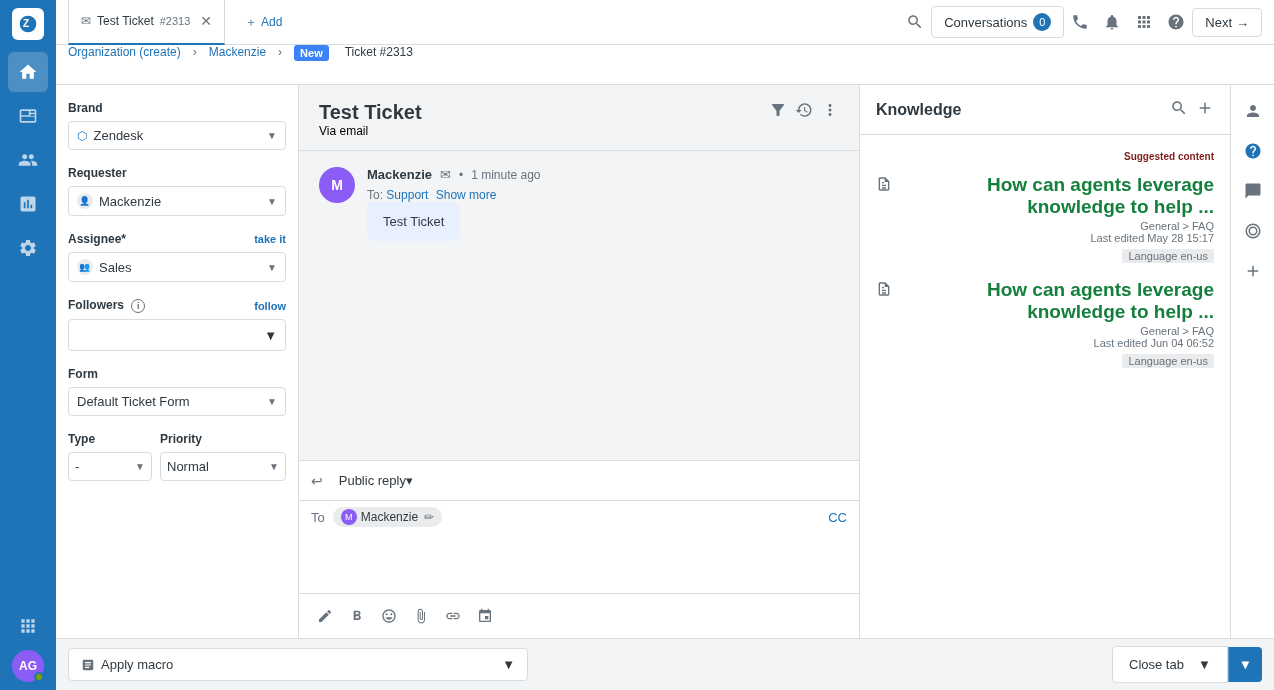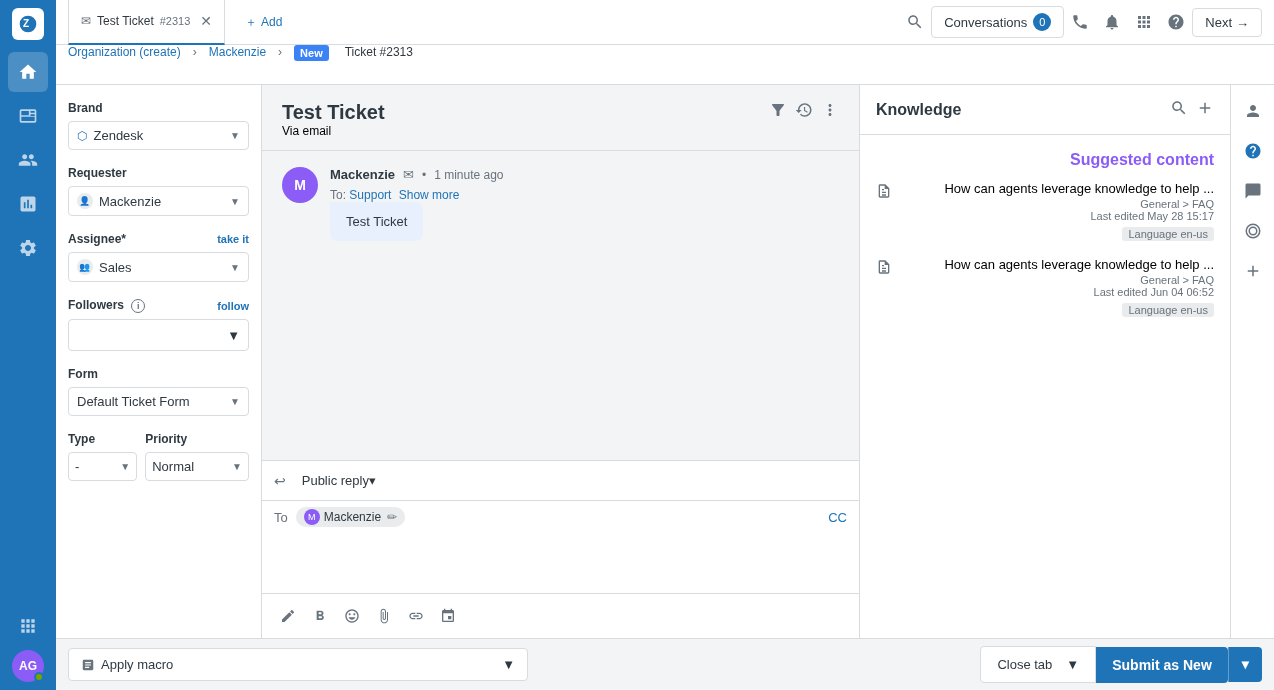--- a/index.html
+++ b/index.html
@@ -40,21 +40,21 @@
     .breadcrumb-bar { background: #fff; border-bottom: 1px solid #d8dcde; display: flex; align-items: flex-start; padding: 0 12px; height: 40px; gap: 12px; flex-shrink: 0; }
     .breadcrumb-item { font-size: 12px; color: #1f73b7; cursor: pointer; }
     .breadcrumb-sep { color: #68737d; font-size: 12px; }
     .breadcrumb-tag { background: #3b82f6; color: #fff; border-radius: 3px; padding: 2px 6px; font-size: 11px; font-weight: 700; }
     .breadcrumb-ticket { font-size: 12px; color: #2f3941; }
 
     
     .content-body { flex: 1; display: flex; overflow: hidden; }
 
     
-    .ticket-fields { width: 206px; background: #fff; border-right: 1px solid #d8dcde; overflow-y: auto; padding: 16px 12px; flex-shrink: 0; display: flex; flex-direction: column; gap: 16px; }
+    .ticket-fields { width: 243px; background: #fff; border-right: 1px solid #d8dcde; overflow-y: auto; padding: 16px 12px; flex-shrink: 0; display: flex; flex-direction: column; gap: 16px; }
     .field-group { display: flex; flex-direction: column; gap: 6px; }
     .field-label { font-size: 11px; font-weight: 600; color: #68737d; text-transform: none; display: flex; align-items: center; justify-content: space-between; }
     .field-label-text { font-size: 12px; color: #2f3941; font-weight: 600; }
     .field-link { color: #1f73b7; font-size: 11px; cursor: pointer; }
     .field-select { width: 100%; border: 1px solid #d8dcde; border-radius: 4px; padding: 6px 8px; font-size: 13px; color: #2f3941; background: #fff; display: flex; align-items: center; justify-content: space-between; cursor: pointer; }
     .field-select-inner { display: flex; align-items: center; gap: 6px; }
     .field-select-icon { color: #68737d; font-size: 10px; }
     .field-input { width: 100%; border: 1px solid #d8dcde; border-radius: 4px; padding: 6px 8px; font-size: 13px; color: #2f3941; background: #fff; outline: none; }
     .assignee-icon { width: 16px; height: 16px; background: #e9ebed; border-radius: 50%; display: inline-flex; align-items: center; justify-content: center; font-size: 9px; color: #68737d; }
     .followers-select { width: 100%; border: 1px solid #d8dcde; border-radius: 4px; padding: 6px 8px; font-size: 13px; color: #2f3941; background: #fff; display: flex; align-items: center; justify-content: space-between; cursor: pointer; min-height: 32px; }
@@ -98,25 +98,25 @@
     .reply-format-bar { display: flex; align-items: center; gap: 4px; padding: 8px 12px; border-top: 1px solid #d8dcde; }
     .format-btn { width: 28px; height: 28px; display: flex; align-items: center; justify-content: center; color: #68737d; cursor: pointer; border-radius: 4px; }
 
     
     .knowledge-panel { width: 370px; background: #fff; display: flex; flex-direction: column; overflow: hidden; flex-shrink: 0; text-align: right; }
     .knowledge-header { padding: 14px 16px; border-bottom: 1px solid #d8dcde; display: flex; align-items: center; justify-content: space-between; }
     .knowledge-title { font-size: 16px; font-weight: 600; color: #2f3941; }
     .knowledge-header-actions { display: flex; gap: 8px; }
     .knowledge-header-icon { color: #68737d; cursor: pointer; }
     .knowledge-content { flex: 1; overflow-y: auto; padding: 16px; }
-    .suggested-label { font-size: 16px; color: #8b5cf6; margin-bottom: 12px; font-weight: 600; }
+    .suggested-label { font-size: 10px; color: #7f1d1d; margin-bottom: 12px; font-weight: 600; }
     .knowledge-article { display: flex; gap: 10px; margin-bottom: 16px; cursor: pointer; }
     .knowledge-article-icon { flex-shrink: 0; margin-top: 2px; color: #68737d; }
     .knowledge-article-body { flex: 1; }
-    .knowledge-article-title { font-size: 13px; color: #000000; margin-bottom: 2px; cursor: pointer; }
+    .knowledge-article-title { font-size: 19px; color: #15803d; margin-bottom: 2px; cursor: pointer; font-weight: bold; }
     .knowledge-article-meta { font-size: 11px; color: #68737d; margin-bottom: 4px; }
     .knowledge-article-tag { display: inline-block; background: #e9ebed; border-radius: 3px; padding: 1px 6px; font-size: 11px; color: #68737d; }
 
     
     .icon-sidebar { width: 44px; background: #fff; border-left: 1px solid #d8dcde; display: flex; flex-direction: column; align-items: center; padding: 8px 0; gap: 4px; flex-shrink: 0; }
     .icon-sidebar-item { width: 36px; height: 36px; display: flex; align-items: center; justify-content: center; color: #68737d; cursor: pointer; border-radius: 4px; }
     .icon-sidebar-item.active { color: #1f73b7; }
 
     
     .bottom-bar { background: #f3f4f6; border-top: 1px solid #d8dcde; display: flex; align-items: center; justify-content: space-between; padding: 0 12px; height: 52px; flex-shrink: 0; }
@@ -513,22 +513,19 @@
             <span>Apply macro</span>
           </div>
           <span>▼</span>
         </div>
       </div>
       <div class="bottom-right">
         <div class="close-tab-btn">
           <span>Close tab</span>
           <span>▼</span>
         </div>
-        <button class="submit-btn">
-          <span>Submit as New</span>
-        </button>
         <button class="submit-btn-arrow">
           <span>▼</span>
         </button>
       </div>
     </div>
   </div>
 </div>
 
 </body></html>

